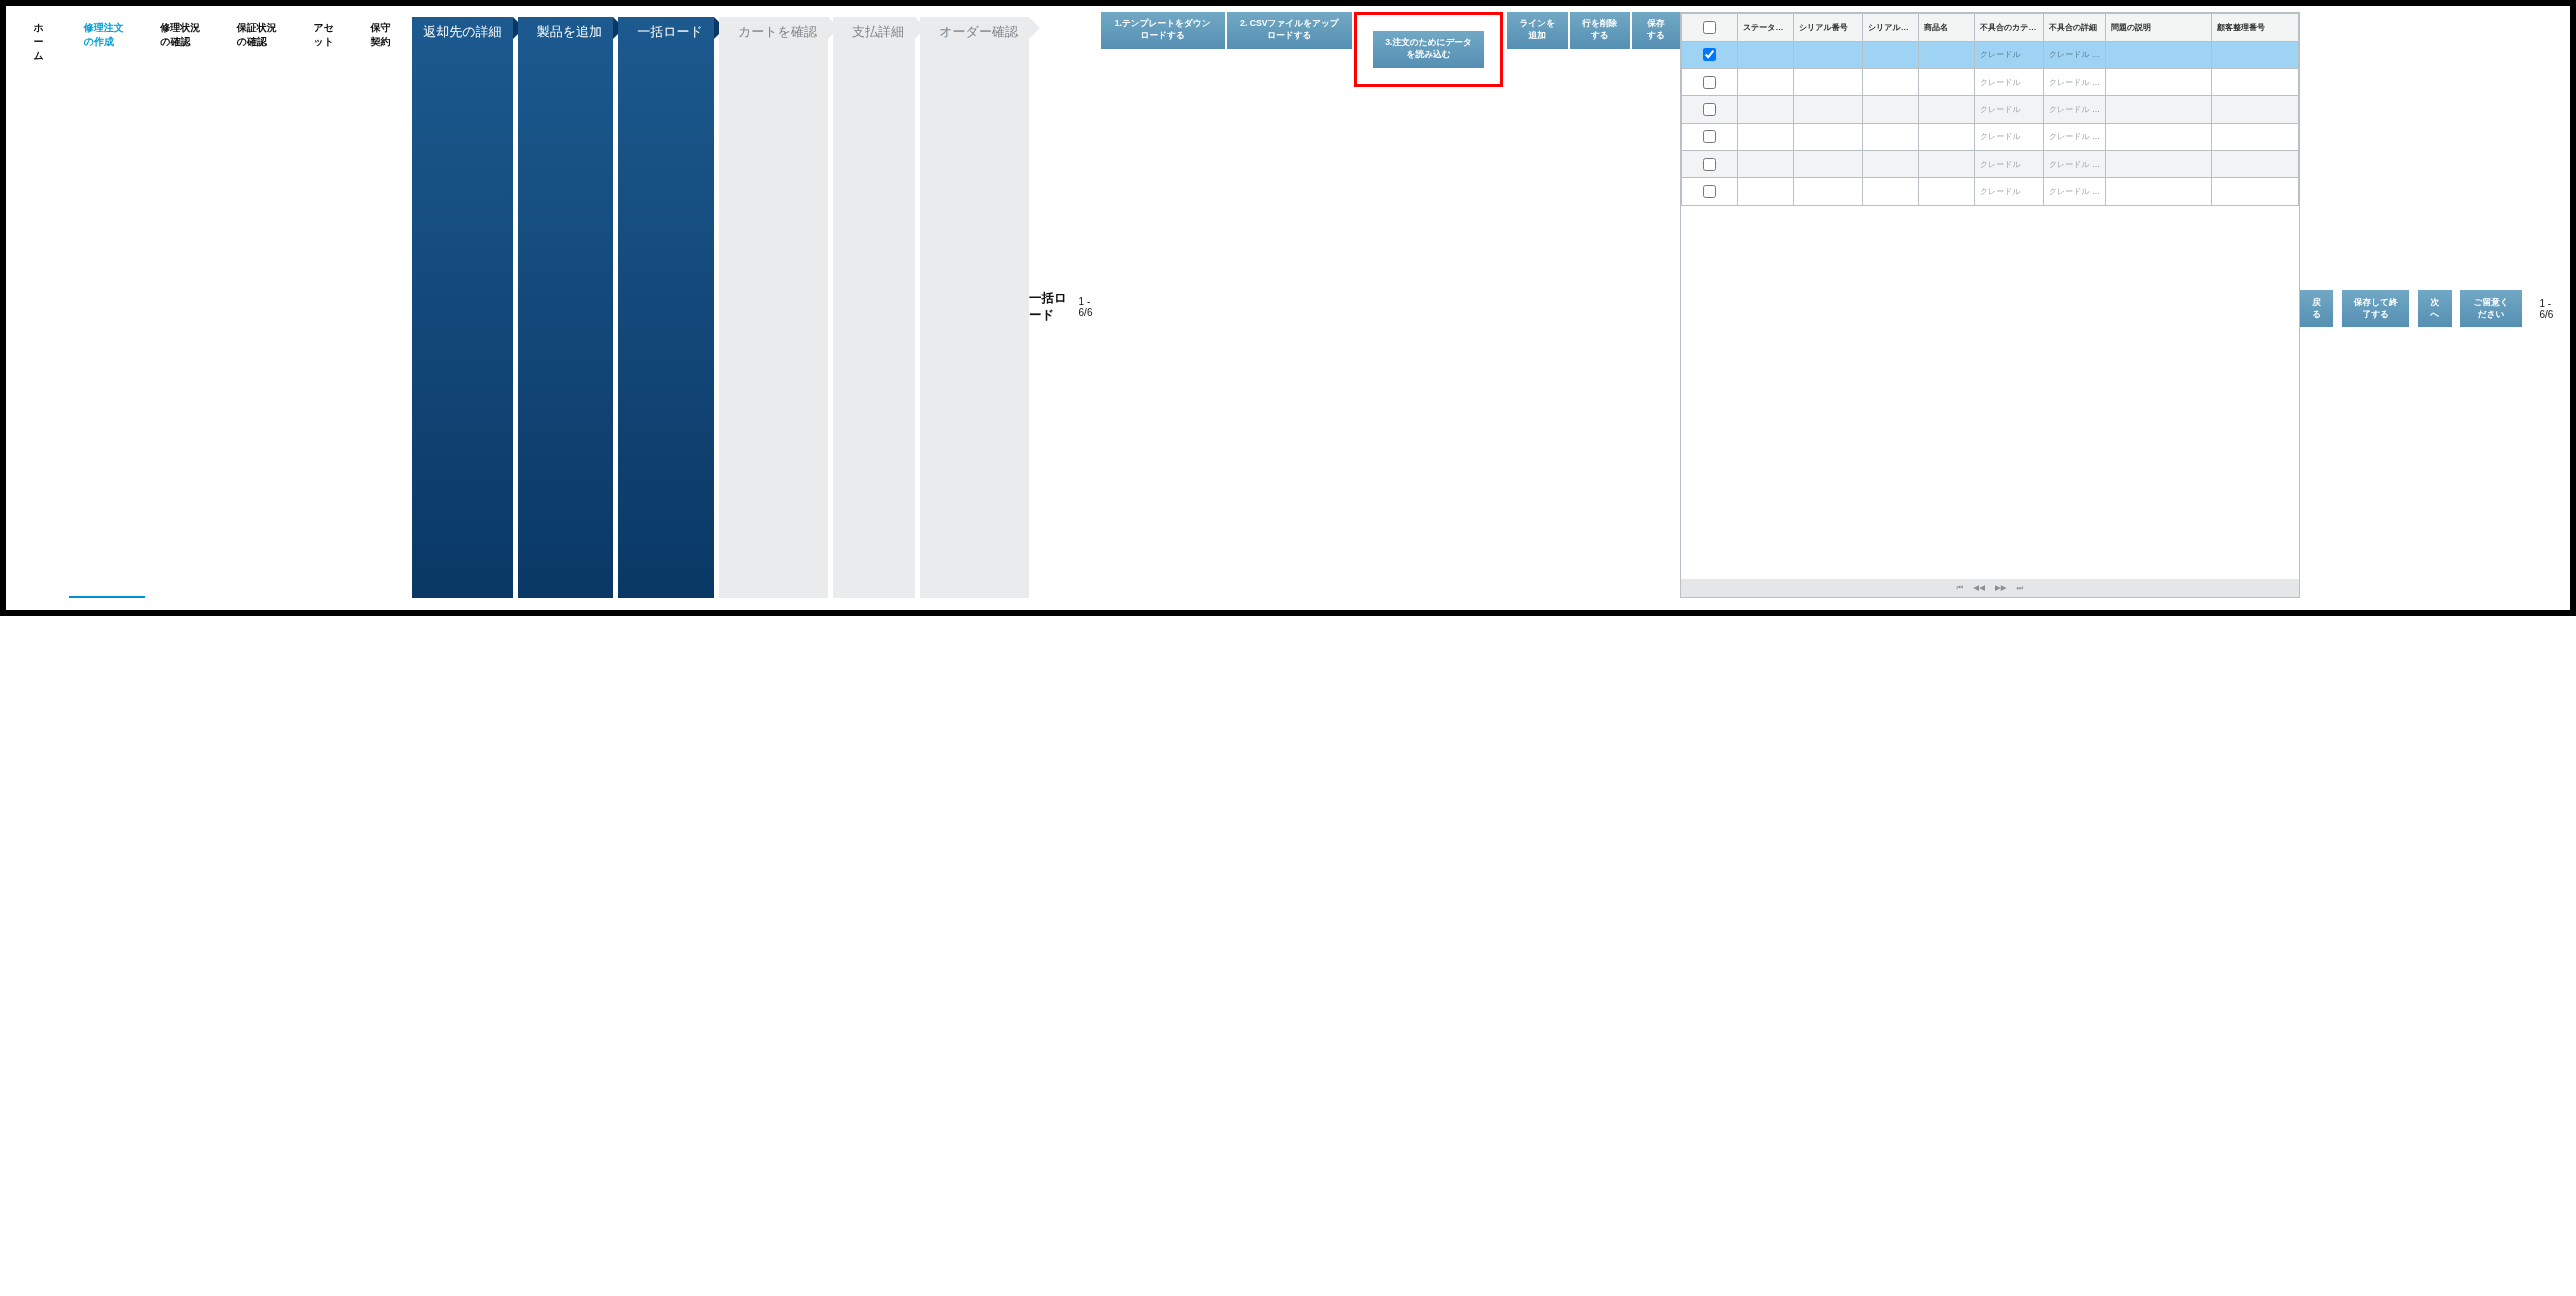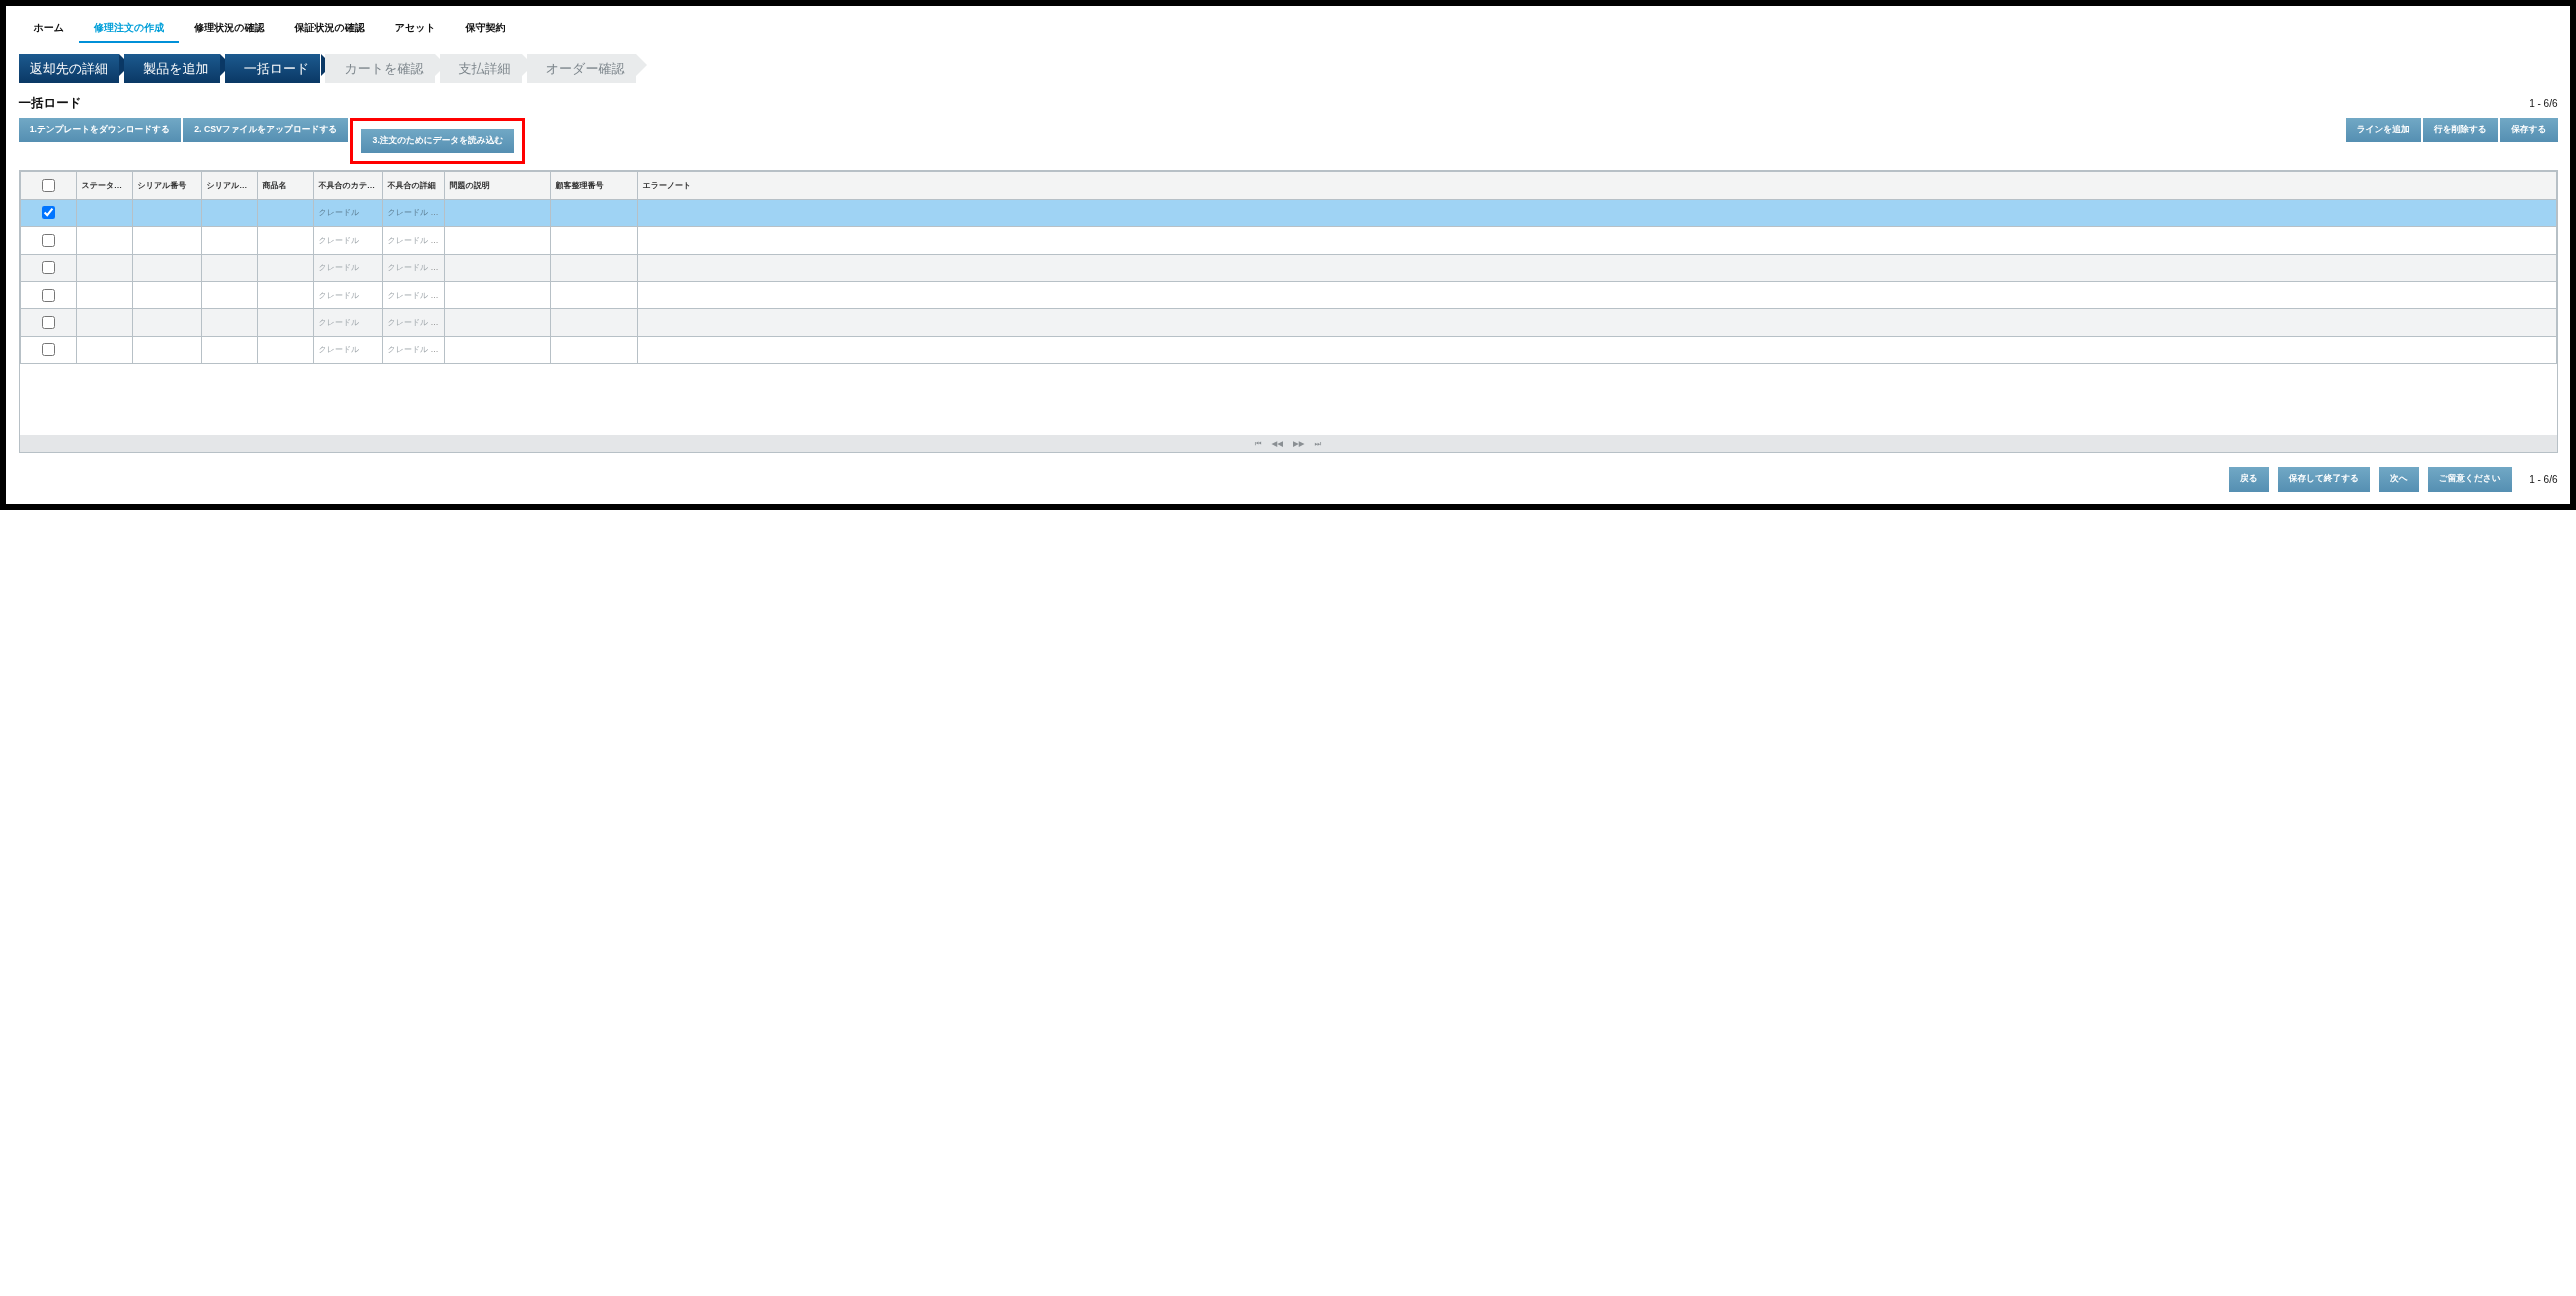--- a/index.html
+++ b/index.html
@@ -1,18 +1,18 @@
 <!DOCTYPE html>
 <html><head>
   <meta charset="utf-8">
   <style>
     
     * { box-sizing: border-box; }
     html, body { margin:0; padding:0; font-family: "Hiragino Kaku Gothic ProN","Yu Gothic UI","Meiryo","Helvetica Neue",Arial,sans-serif; background:#fff; color:#111; font-size:8.7px; }
-    .viewport { width:100%; height:510px; border:6.2px solid #000; padding:0 12.5px 12.5px; position:relative; display:flex; flex-direction:column; }
+    .viewport { width:100%; height:616px; border:6.2px solid #000; padding:0 12.5px 12.5px; position:relative; display:flex; flex-direction:row; }
     
     .tabs { display:flex; margin-top:8.7px; }
     .tabs .tab { padding:6.2px 15px; font-size:10px; font-weight:600; color:#111; }
     .tabs .tab.active { color:#009fd9; border-bottom:2.5px solid #0090d8; }
     
     .steps { display:flex; gap:5px; margin-top:11.2px; }
     .steps .step {
       position:relative;
       padding:5.6px 11.2px 5.6px 19px;
       font-size:13px;
@@ -27,21 +27,21 @@
     }
     .steps .step.future { background:#e9ebec; color:#7c858b;text-align:right; }
     .steps .step.future::after { border-left-color:#e9ebec; }
     
     .section-row { display:flex; justify-content:space-between; align-items:center; margin-top:11.2px; }
     .section-title { font-size:12.5px; font-weight:700; }
     .range { font-size:10px; color:#111; }
     
     .btn-row { display:flex; gap:2px; margin-top:6.2px; align-items:flex-start; }
     .btn { background:#5a95b8 linear-gradient(#71a8c5,#558fb2); color:#fff; border:none; font-size:8.7px; font-weight:600; padding:6.2px 11.2px; cursor:pointer; }
-    .highlight-red { border:3.7px solid #ff0000; padding:8px; }
+    .highlight-red { border:3.7px solid #ff0000; padding:16px; }
     .highlight-red .btn { margin:0; }
     .btn-row .spacer { flex:1; }
     
     .table-wrap { border:0.6px solid #b7c0c6; margin-top:6.2px; flex:1; display:flex; flex-direction:column; background:#fff; position:relative; }
     .table { width:100%; border-collapse:collapse; table-layout:fixed; }
     .table th, .table td { border:0.6px solid #b7c0c6; padding:3.7px 5px; text-align:left; font-size:8px; vertical-align:middle; overflow:hidden; text-overflow:ellipsis; white-space:nowrap; }
     .table th { background:#f3f4f4; color:#2f2f2f; font-weight:700; height:24px; }
     .table td { height:22.5px; color:#5d5d5d; }
     .table td.muted .ghost { color:#9da4a9; }
     .table tbody tr:nth-child(odd) td { background:#f2f3f4; }

